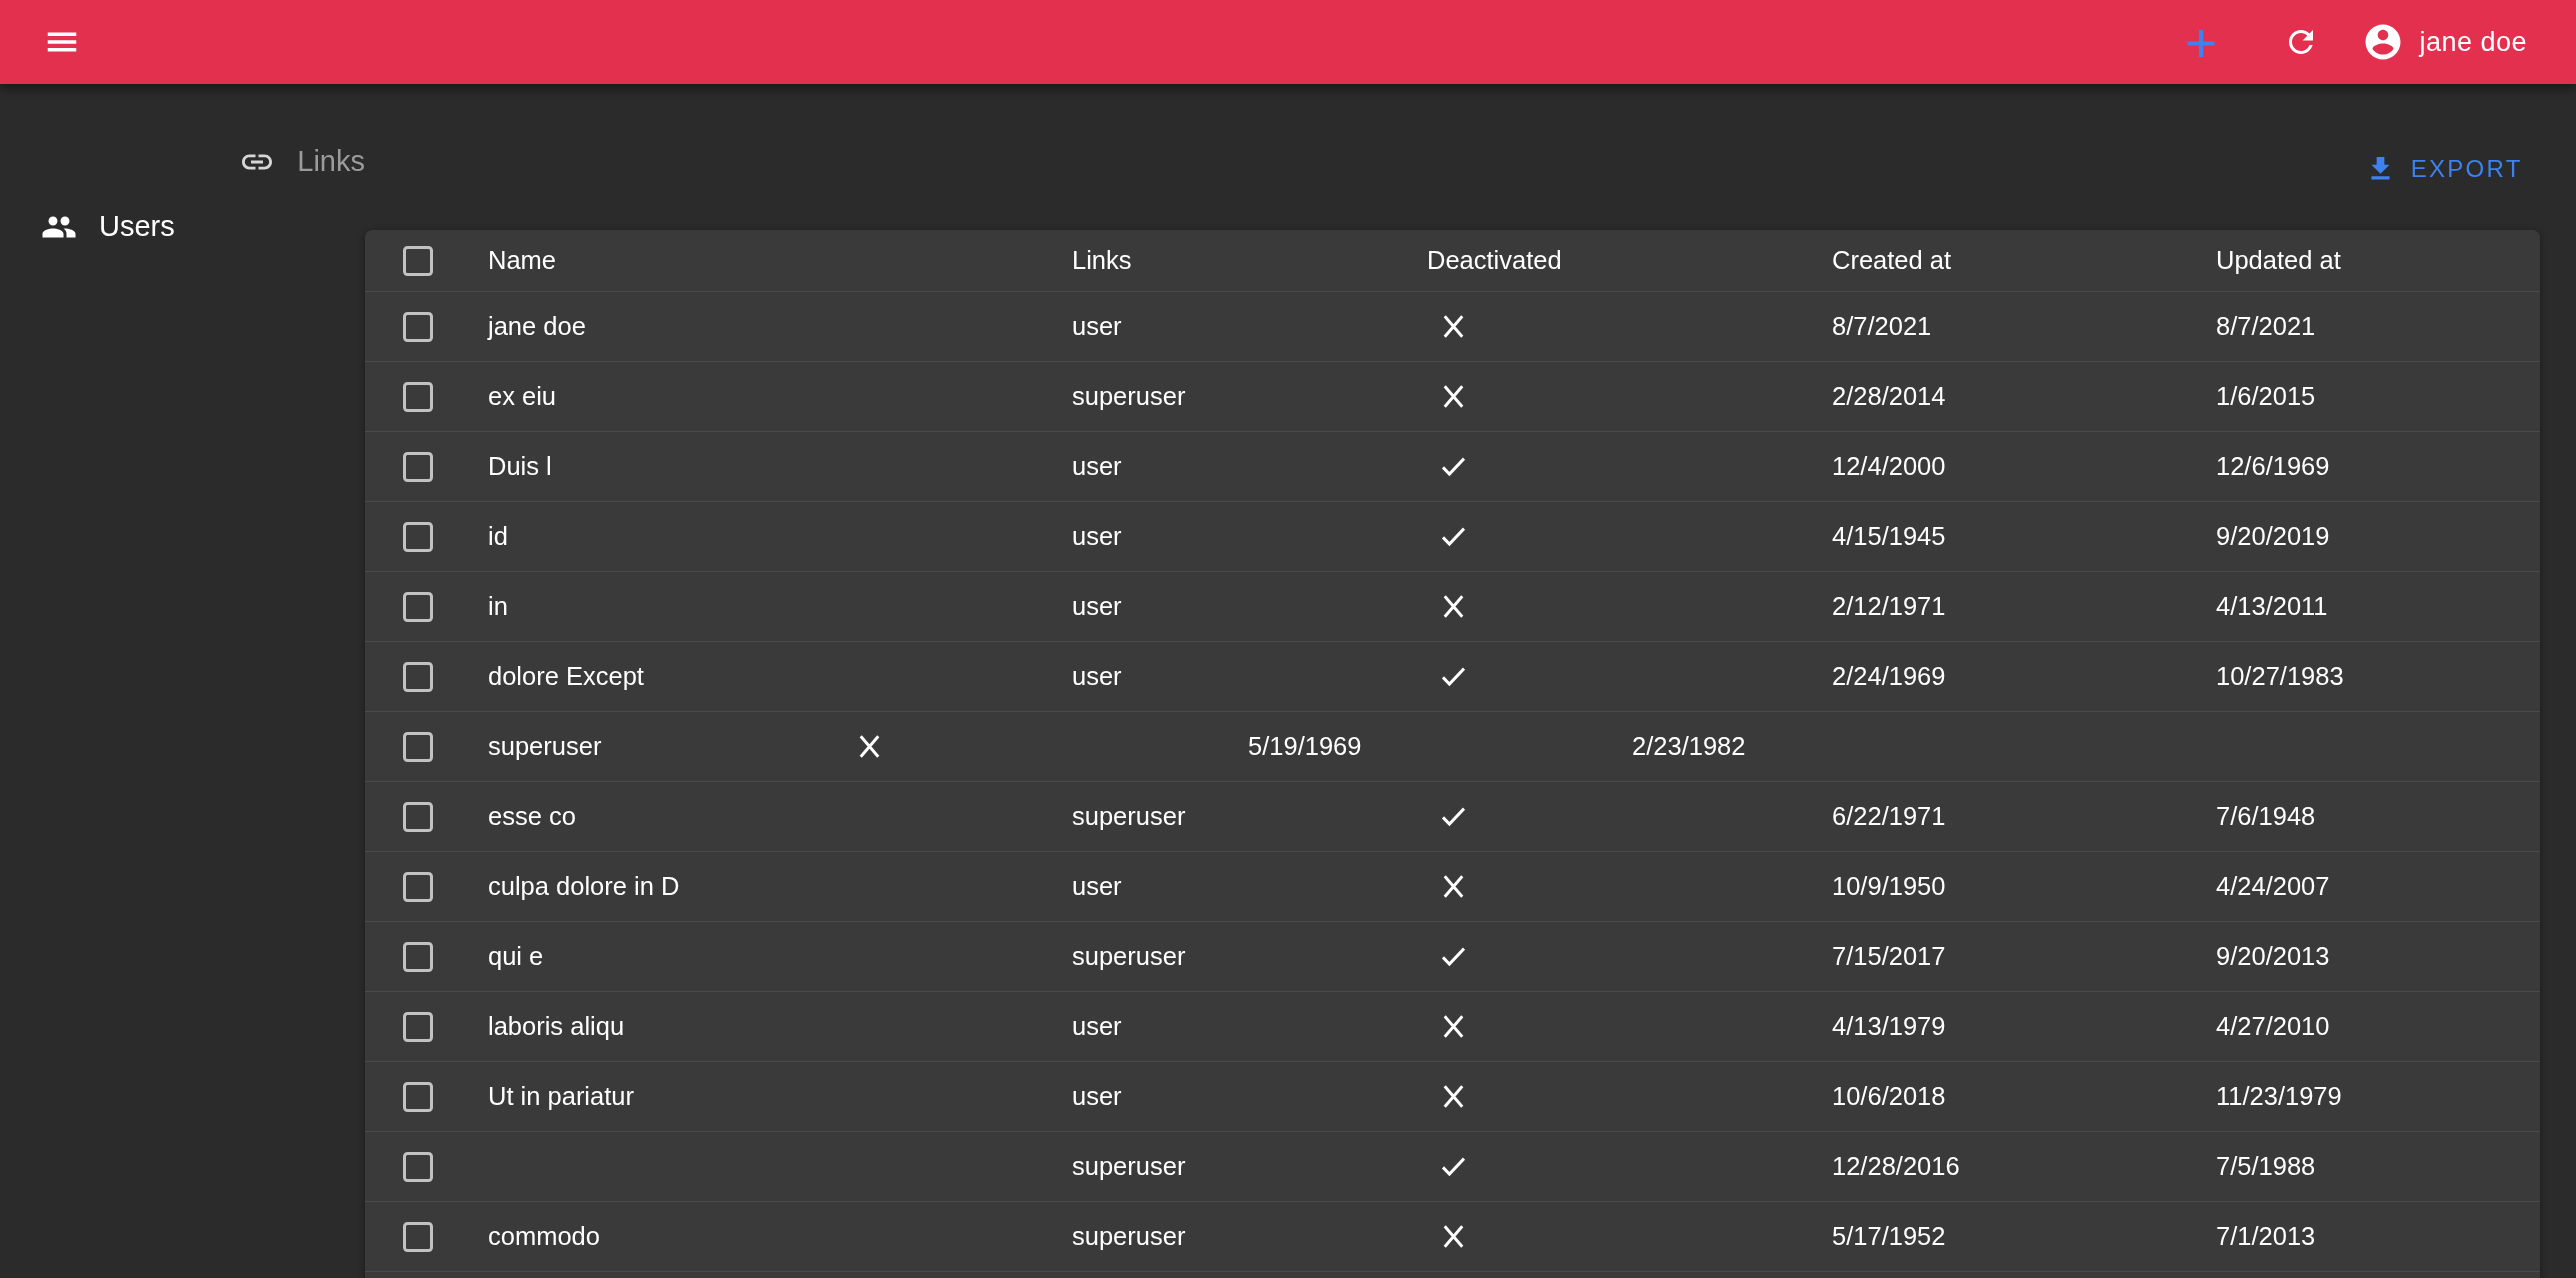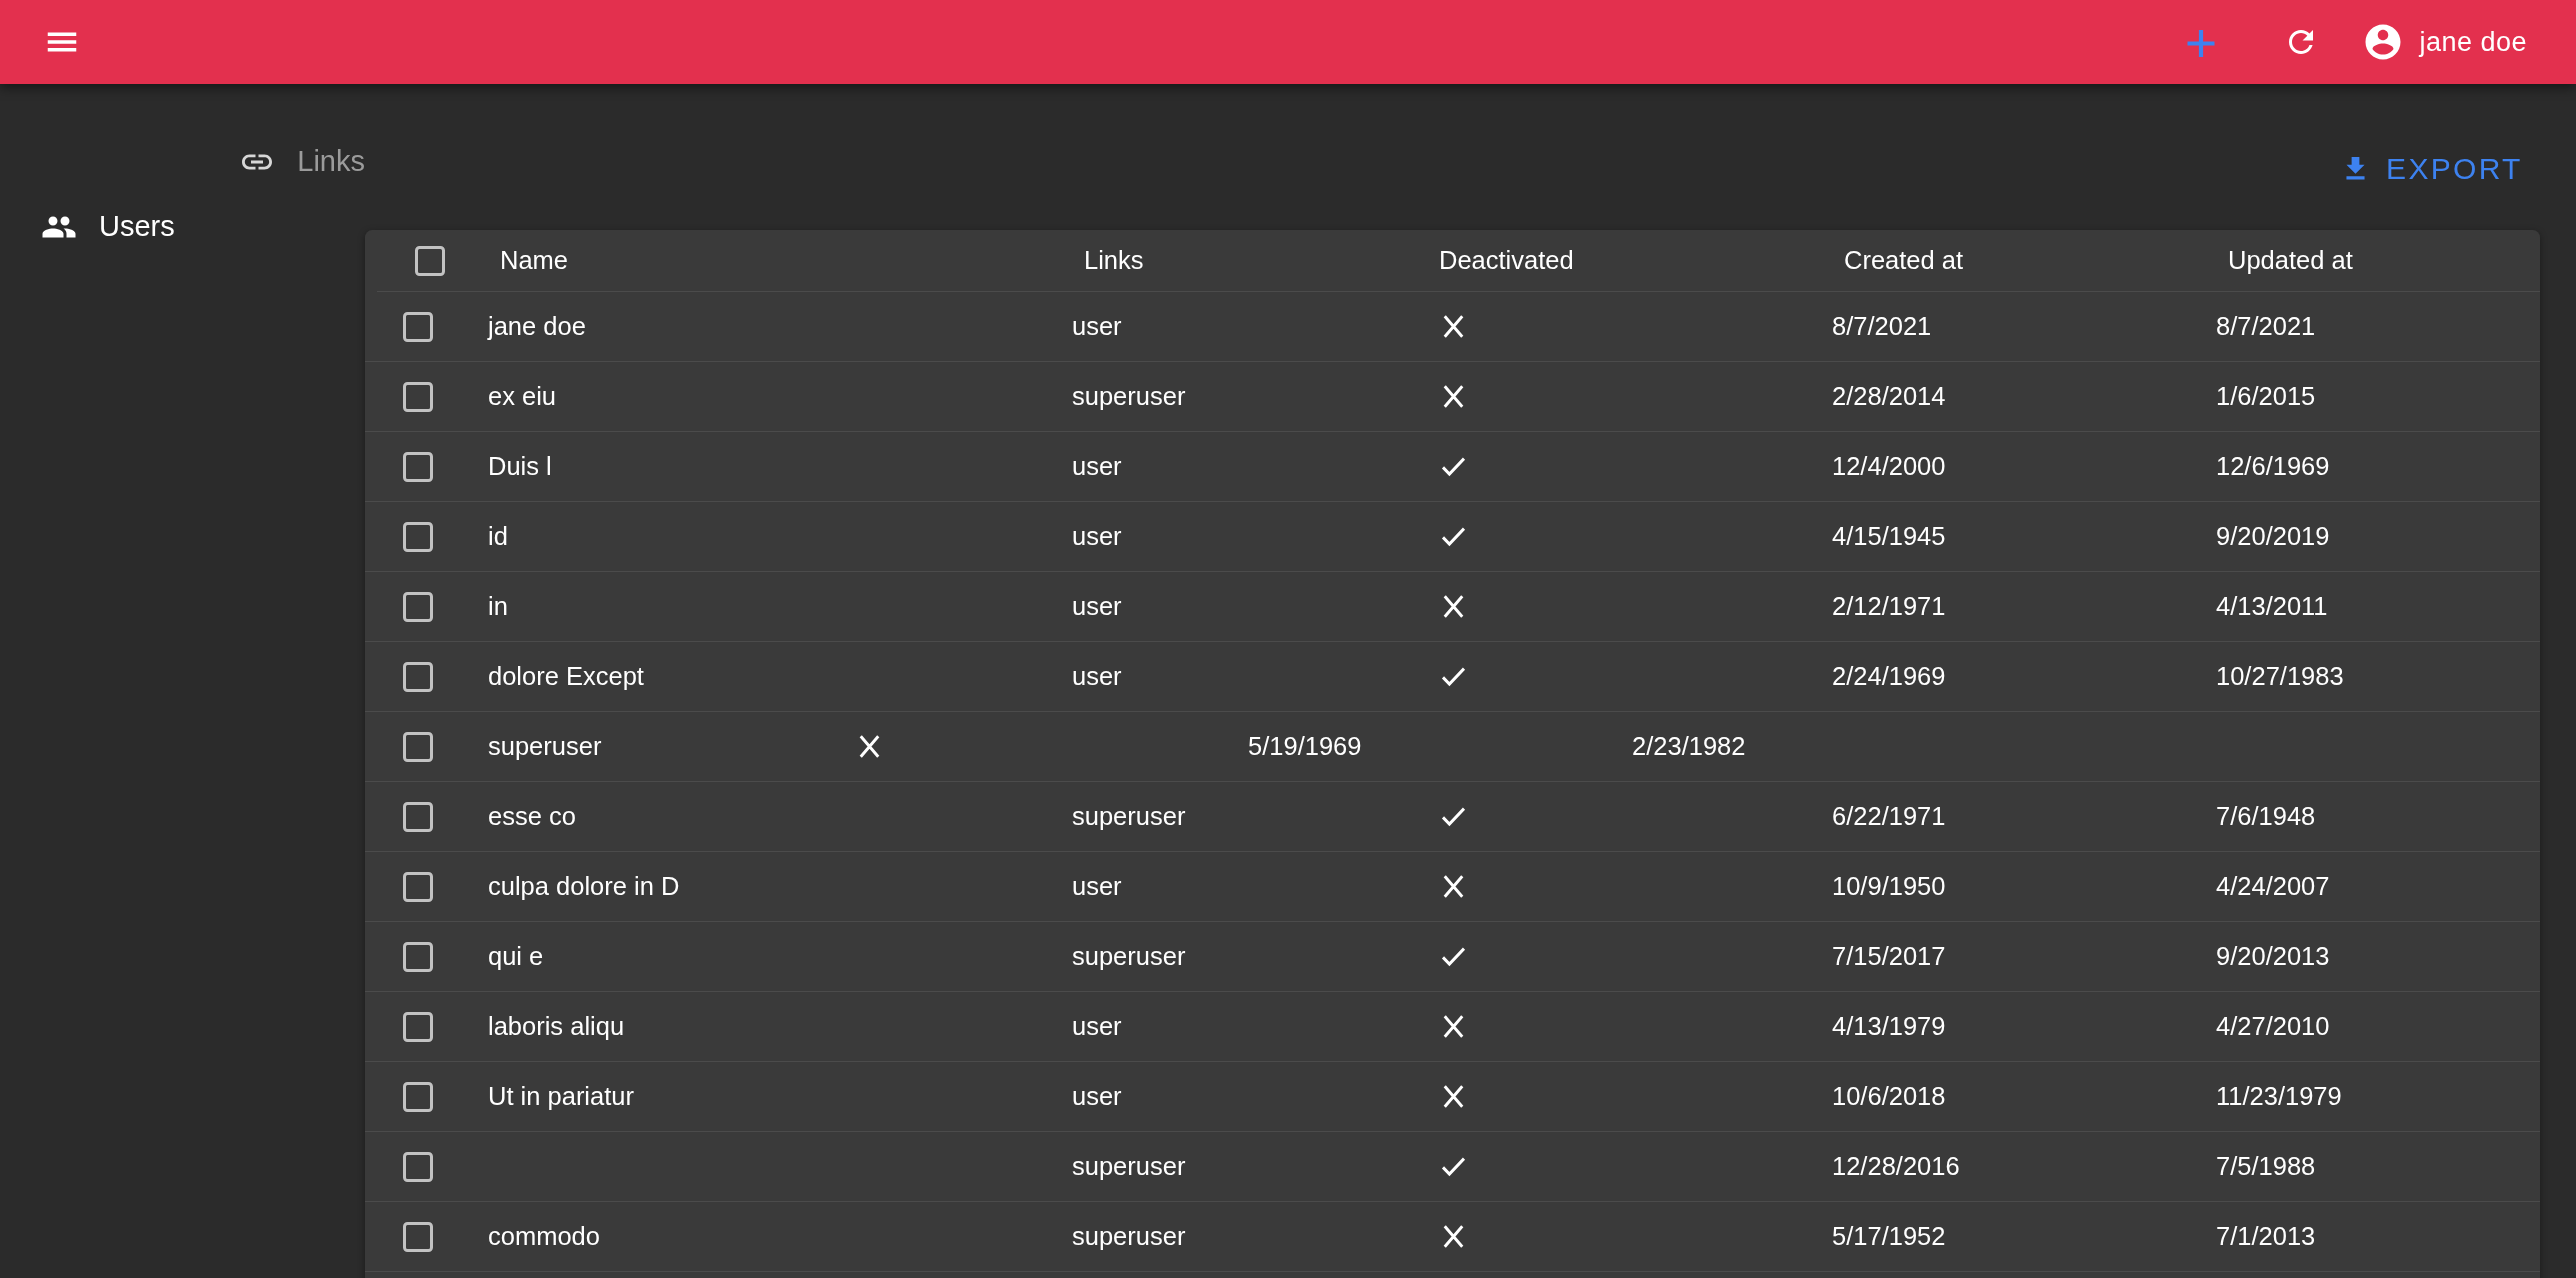--- a/index.html
+++ b/index.html
@@ -58,37 +58,37 @@
   .menu-users { top: 110px; text-align: center; }
 
   
   .export-btn {
     position: absolute; top: 144px; right: 46px; height: 49px;
     display: flex; align-items: center; cursor: pointer;
     color: #3d82f0; border-radius: 5.5px; padding: 0 7.3px;
   }
   .export-btn .dl-icon { display: flex; margin-right: 14.6px; }
   .export-btn .export-label {
-    font-size: 30px; font-weight: 500; letter-spacing: 2.3px;
+    font-size: 24px; font-weight: 500; letter-spacing: 2.3px;
   }
 
   
   .card {
     position: absolute; top: 230px; left: 365px; right: 36px; bottom: -27px;
     background: #3a3a3a;
     border-radius: 7.3px 7.3px 0 0;
     box-shadow: 0 2.7px 7.3px rgba(0,0,0,0.4);
     overflow: hidden;
   }
   .trow {
     display: flex; align-items: center;
     border-bottom: 1.8px solid #4b4b4b;
     height: 69px;
   }
-  .trow.thead { height: 61px; margin-left: 12px; }
+  .trow.thead { height: 61px; }
   .cell { box-sizing: border-box; flex-shrink: 0; font-size: 25.5px; color: #fff; }
   .col-check   { width: 123px; display: flex; align-items: center; }
   .col-name    { width: 584px; }
   .col-role    { width: 355px; }
   .col-deact   { width: 405px; display: flex; align-items: center; }
   .col-created { width: 384px; }
   .col-updated { flex: 1; }
   .thead .cell { font-weight: 500; }
 
   .checkbox {

